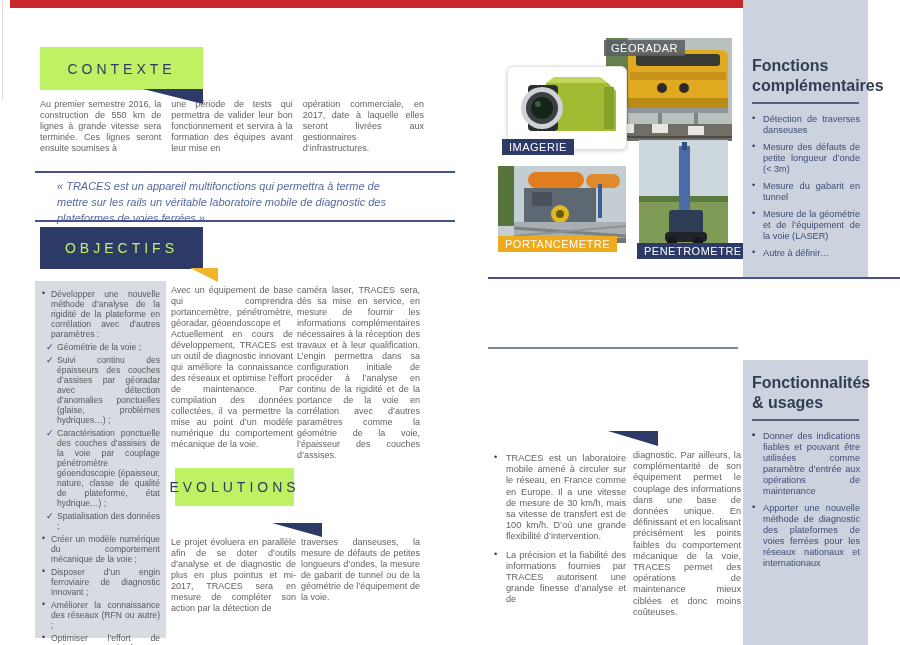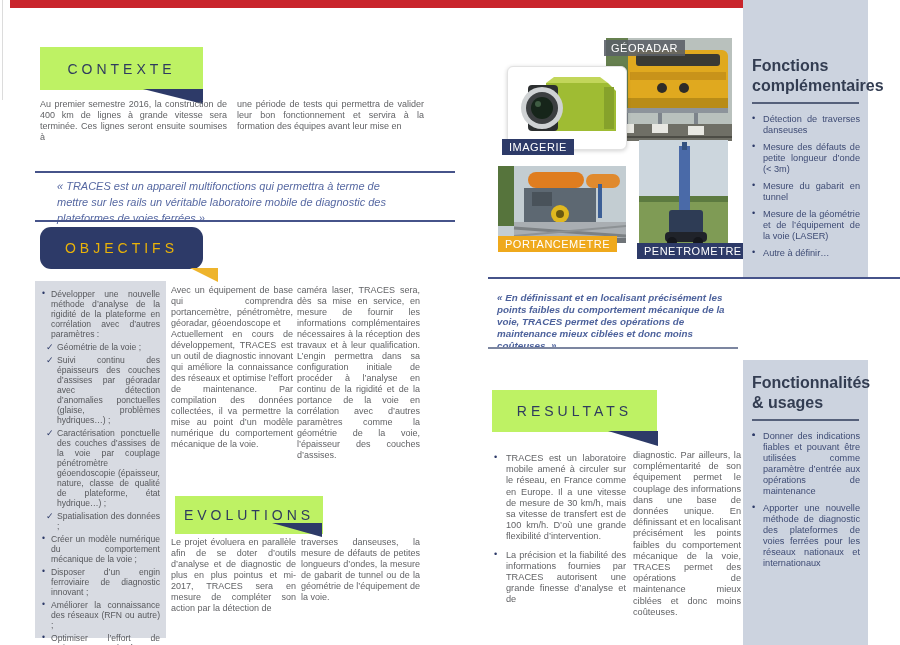--- a/index.html
+++ b/index.html
@@ -6,21 +6,21 @@
   #page{position:relative;width:900px;height:645px;background:#ffffff;overflow:hidden;
         font-family:"Liberation Sans",sans-serif;color:#626366;}
   .abs{position:absolute;}
   
   #topbar{left:10px;top:0;width:733px;height:8px;background:#c9252c;}
   #edge-line{left:2px;top:0;width:1px;height:100px;background:#dcdcdc;}
   
   .hbox{display:flex;align-items:center;justify-content:center;
         font-size:14px;font-weight:500;letter-spacing:4px;color:#2f3b5e;}
   .hbox.yellow{background:#bef264;}
-  .hbox.navy{background:#2d3a68;color:#eab308;border-radius:11px;}
+  .hbox.navy{background:#2d3a68;color:#bef264;}
   .fold{clip-path:polygon(0 0,100% 0,100% 100%);}
   .fold.navy{background:#2d3a68;}
   .fold.yellow{background:#eeb42c;}
   
   .body-col{font-size:9px;line-height:11px;text-align:justify;color:#626366;}
   .ctx-row{display:flex;gap:10px;}
   .ctx-row .ctx-col{flex:1;font-size:9px;line-height:11px;text-align:justify;}
   .rule{height:2px;background:#46538a;}
   .rule.gray{background:#7c86a0;}
   .quote{font-style:italic;color:#5668a2;}
@@ -59,22 +59,23 @@
   <div class="abs" id="topbar"></div>
   <div class="abs" id="edge-line"></div>
 
   <div class="abs hbox yellow" style="left:40px;top:47px;width:163px;height:43px;">
     <span>CONTEXTE</span>
   </div>
   <div class="abs fold navy" style="left:143px;top:89px;width:60px;height:15px;"></div>
 
   <div class="abs ctx-row" style="left:40px;top:99px;width:384px;">
 
-  <div class="ctx-col">Au premier semestre 2016, la construction de 400 km de lignes à grande vitesse sera terminée. Ces lignes seront ensuite soumises à</div>
+  <div class="ctx-col">Au premier semestre 2016, la construction de 550 km de lignes à grande vitesse sera terminée. Ces lignes seront ensuite soumises à</div>
       <div class="ctx-col">une période de tests qui permettra de valider leur bon fonctionnement et servira à la formation des équipes avant leur mise en</div>
+      <div class="ctx-col">opération commerciale, en 2017, date à laquelle elles seront livrées aux gestionnaires d’infrastructures.</div>
     </div>
 
   <div class="abs rule" style="left:35px;top:171px;width:420px;"></div>
   <div class="abs quote" style="left:57px;top:178px;width:352px;font-size:11px;line-height:16px;">« TRACES est un appareil multifonctions qui permettra à terme de mettre sur les rails un véritable laboratoire mobile de diagnostic des plateformes de voies ferrées.»</div>
   <div class="abs rule" style="left:35px;top:220px;width:420px;"></div>
 
   <div class="abs hbox navy" style="left:40px;top:227px;width:163px;height:42px;">
     <span>OBJECTIFS</span>
   </div>
   <div class="abs fold yellow" style="left:190px;top:268px;width:28px;height:14px;"></div>
@@ -126,21 +127,21 @@
         <span>Optimiser l’effort de maintenance sur le réseau.</span>
       </div>
     </div>
 
   <div class="abs body-col" style="left:171px;top:285px;width:122px;">
     <div>Avec un équipement de base qui comprendra portancemètre, pénétromètre, géoradar, géoendoscope et</div>
     <div>Actuellement en cours de développement, TRACES est un outil de diagnostic innovant qui améliore la connaissance des réseaux et optimise l’effort de maintenance. Par compilation des données collectées, il va permettre la mise au point d’un modèle numérique du comportement mécanique de la voie.</div>
   </div>
   <div class="abs body-col" style="left:297px;top:285px;width:123px;">caméra laser, TRACES sera, dès sa mise en service, en mesure de fournir les informations complémentaires nécessaires à la réception des travaux et à leur qualification. L’engin permettra dans sa configuration initiale de procéder à l’analyse en continu de la rigidité et de la portance de la voie en corrélation avec d’autres paramètres comme la géométrie de la voie, l’épaisseur des couches d’assises.</div>
 
-  <div class="abs hbox yellow" style="left:175px;top:496px;width:148px;height:38px;">
+  <div class="abs hbox yellow" style="left:175px;top:468px;width:119px;height:38px;">
     <span>EVOLUTIONS</span>
   </div>
   <div class="abs fold navy" style="left:272px;top:523px;width:50px;height:14px;"></div>
   <div class="abs body-col" style="left:171px;top:537px;width:125px;">Le projet évoluera en parallèle afin de se doter d’outils d’analyse et de diagnostic de plus en plus pointus et mi-2017, TRACES sera en mesure de compléter son action par la détection de</div>
   <div class="abs body-col" style="left:301px;top:537px;width:119px;">traverses danseuses, la mesure de défauts de petites longueurs d’ondes, la mesure de gabarit de tunnel ou de la géométrie de l’équipement de la voie.</div>
 
   <div class="abs" style="left:606px;top:38px;width:126px;height:103px;">
     <svg class="photo" width="126" height="103" viewBox="0 0 126 103">
       <rect width="126" height="103" fill="#b9c1bd"></rect>
       <rect x="0" y="0" width="22" height="80" fill="#66804f"></rect>
@@ -206,26 +207,22 @@
       <rect x="43" y="2" width="5" height="8" fill="#33517e"></rect>
       <rect x="30" y="70" width="34" height="24" rx="3" fill="#2e3c55"></rect>
       <rect x="26" y="92" width="42" height="10" rx="4" fill="#20232a"></rect>
       <circle cx="33" cy="102" r="5" fill="#15171c"></circle>
       <circle cx="59" cy="102" r="5" fill="#15171c"></circle>
     </svg>
   </div>
   <div class="abs eq-label navy" style="left:637px;top:243px;">PENETROMETRE</div>
 
   <div class="abs rule" style="left:488px;top:277px;width:412px;"></div>
-  <div class="abs quote" style="left:497px;top:292px;width:243px;font-size:9.8px;line-height:12px;font-weight:bold;color:#4d629c;">« En définissant et en localisant précisément les points faibles du comportement mécanique de la voie, TRACES permet des opérations de maintenance mieux ciblées et donc moins coûteuses. »</div>
   <div class="abs rule gray" style="left:488px;top:347px;width:250px;height:1.5px;"></div>
 
-  <div class="abs hbox yellow" style="left:492px;top:390px;width:165px;height:42px;">
-    <span>RESULTATS</span>
-  </div>
   <div class="abs fold navy" style="left:608px;top:431px;width:50px;height:15px;"></div>
 
   <div class="abs" id="res-list" style="left:492px;top:453px;width:134px;">
 
       <div class="li">
         <span class="mk">•</span>
         <span>TRACES est un laboratoire mobile amené à circuler sur le réseau, en France comme en Europe. Il a une vitesse de mesure de 30 km/h, mais sa vitesse de transfert est de 100 km/h. D’où une grande flexibilité d’intervention.</span>
       </div>
 
       <div class="li">

